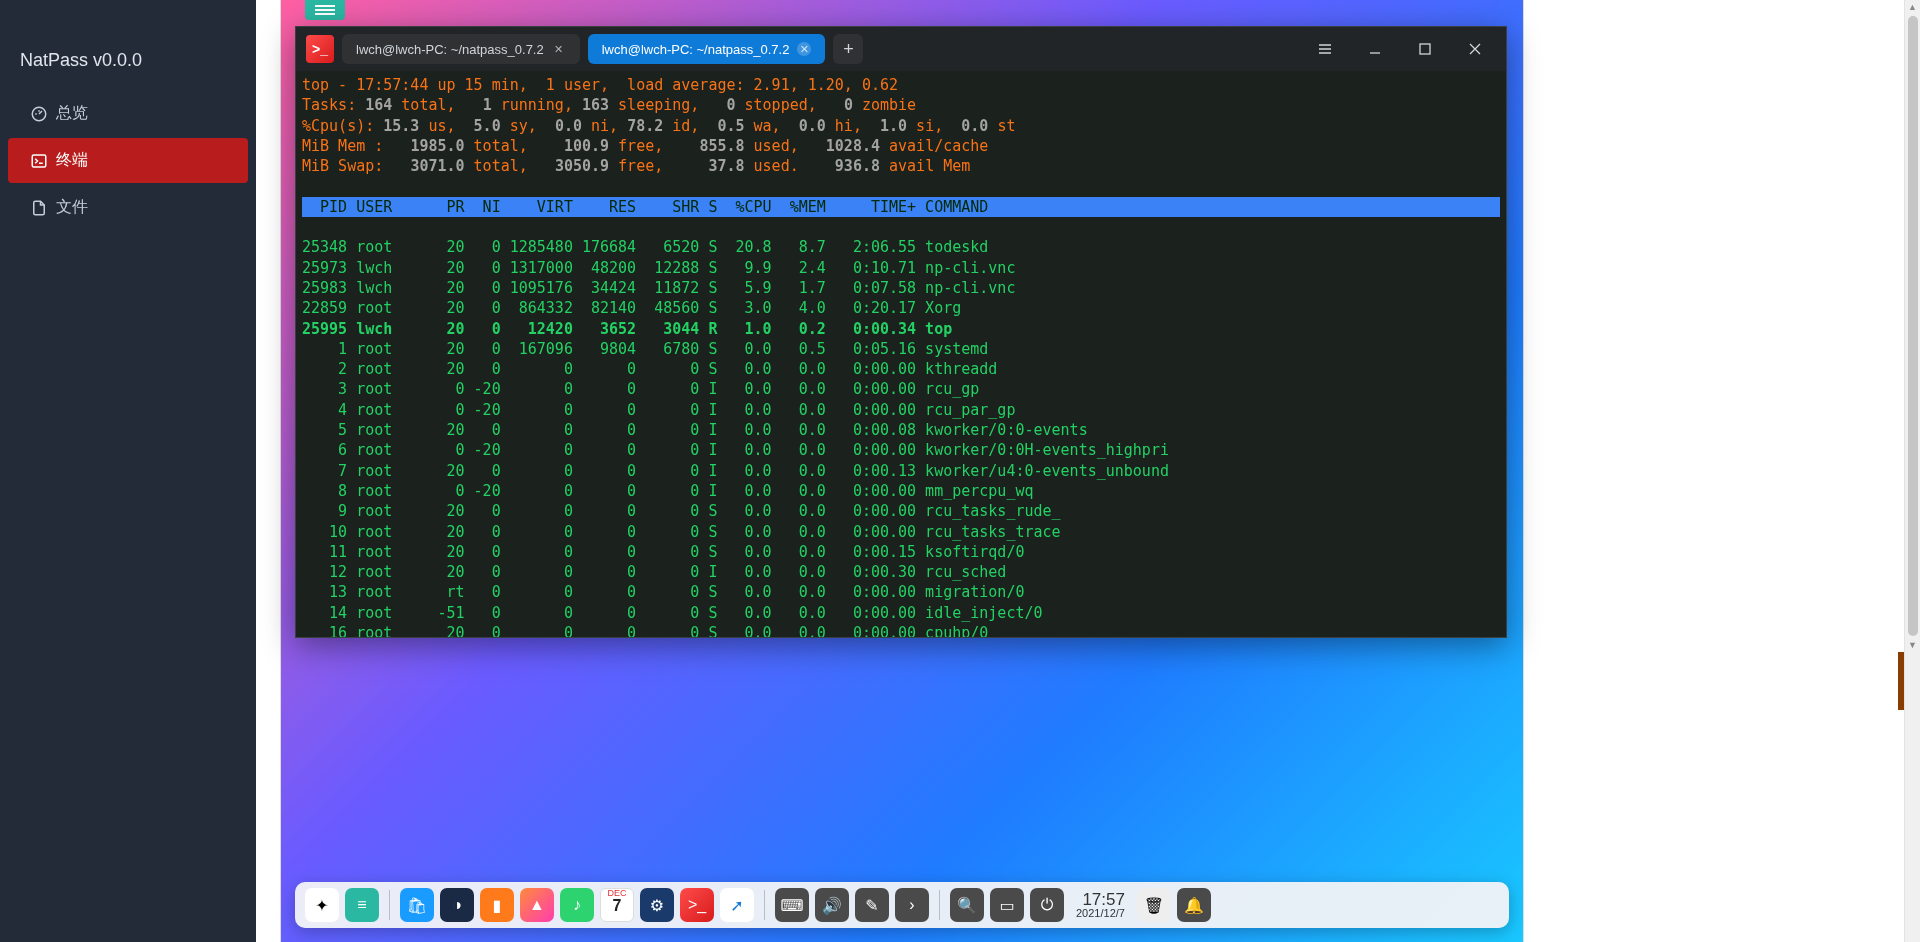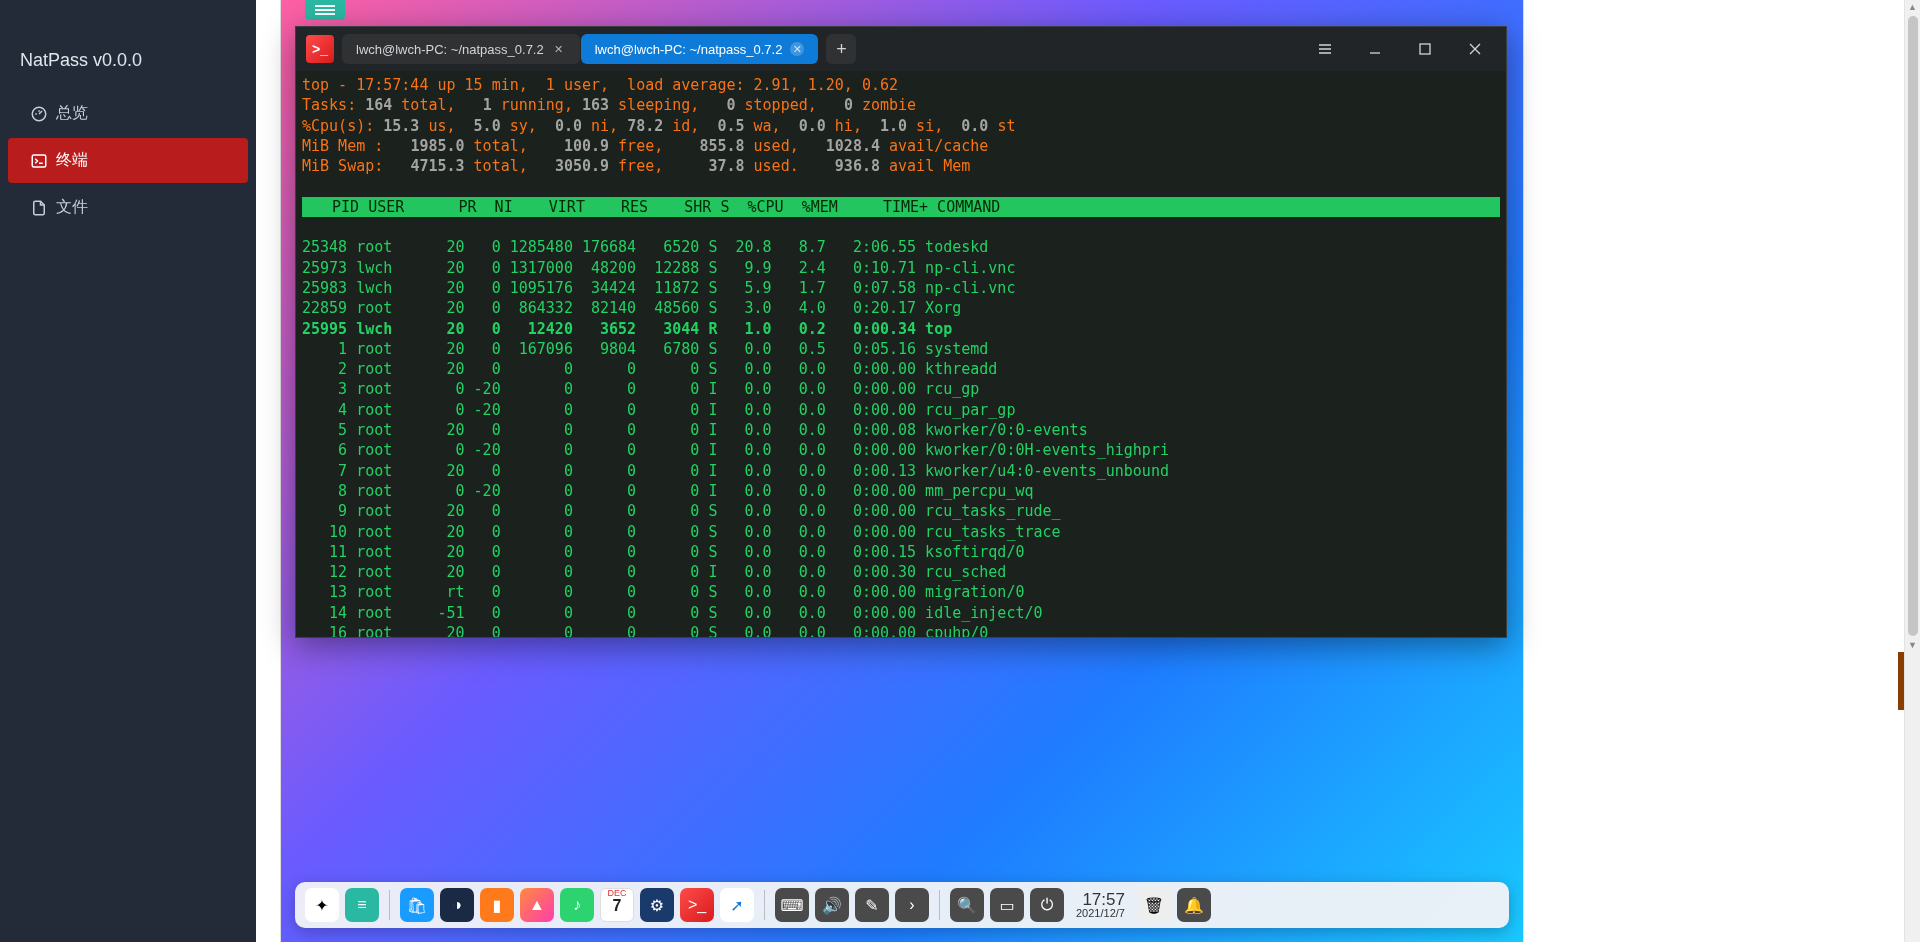--- a/index.html
+++ b/index.html
@@ -33,21 +33,21 @@
 .tab.active .tab-close{background:rgba(255,255,255,.25);}
 .newtab { width: 30px; height: 30px; border-radius: 6px; background: rgba(255,255,255,.06); color: #cfd5da; display:flex;align-items:center;justify-content:center;font-size:18px;cursor:pointer;}
 .titlebar-spacer { flex: 1; }
 .win-btn { width: 42px; height: 30px; display:flex;align-items:center;justify-content:center;color:#cfd5da;cursor:pointer;}
 .win-btn svg{width:14px;height:14px;}
 
 
 .term-body { flex: 1; padding: 4px 6px; font-family: "Consolas","Menlo",monospace; font-size: 15px; line-height: 20.3px; color: #23d164; background: #1b211c; overflow: hidden; white-space: pre; }
 .term-body .hdr { color: #f97316; }
 .term-body .num { color: #a3a3a3; font-weight: bold; }
-.term-body .headrow { background: #22c55e; color: #032905; display:block;text-align:center; }
+.term-body .headrow { background: #3b82f6; color: #032905; display:block; }
 .term-body .bold { font-weight: bold; }
 
 
 .dock { position: absolute; bottom: 14px; left: 14px; right: 14px; height: 46px; background: rgba(240,243,247,.96); border-radius: 10px; display: flex; align-items: center; padding: 0 10px; gap: 6px; box-shadow: 0 4px 16px rgba(0,0,0,.25); }
 .dock-icon { width: 34px; height: 34px; border-radius: 7px; display:flex;align-items:center;justify-content:center;font-size:16px;cursor:pointer;flex-shrink:0;}
 .dock-sep { width: 1px; height: 30px; background: rgba(0,0,0,.2); margin: 0 4px; flex-shrink:0;}
 .dock-time { display:flex;flex-direction:column;align-items:flex-end;line-height:1;font-size:11px;color:#333;padding:0 6px;}
 .dock-time .t{font-size:17px;font-weight:500;}
 .dock-cal { width:34px;height:34px;background:#fff;border-radius:6px;border:1px solid #ddd;display:flex;flex-direction:column;align-items:center;line-height:1;font-size:9px;color:#d33;cursor:pointer;}
 .dock-cal .d{font-size:16px;color:#222;font-weight:bold;}
@@ -97,21 +97,21 @@
 </div>
 
 <div class="main">
   <div class="desktop-wrap">
     <div class="desktop-inner">
       <div class="desktop-tile"></div>
 
       <div class="term-window">
         <div class="term-titlebar">
           <div class="app-icon">&gt;_</div>
-          <div id="term-tabs" style="display:flex;gap:1px;">
+          <div id="term-tabs" style="display:flex;gap:8px;">
               <div class="tab inactive">
                 <span>lwch@lwch-PC: ~/natpass_0.7.2</span>
                 <span class="tab-close">✕</span>
               </div>
               <div class="tab active">
                 <span>lwch@lwch-PC: ~/natpass_0.7.2</span>
                 <span class="tab-close">✕</span>
               </div>
             </div>
           <div class="newtab">+</div>
@@ -134,21 +134,21 @@
           <div class="win-btn">
               <svg viewBox="0 0 14 14">
                 <path d="M2 2l10 10M12 2L2 12" stroke="currentColor" stroke-width="1.3"></path>
               </svg>
             </div>
         </div>
         <div class="term-body" id="term-body"><span class="hdr">top - 17:57:44 up 15 min,  1 user,  load average: 2.91, 1.20, 0.62</span>
 <span class="hdr">Tasks: </span><span class="num">164</span><span class="hdr"> total,   </span><span class="num">1</span><span class="hdr"> running, </span><span class="num">163</span><span class="hdr"> sleeping,   </span><span class="num">0</span><span class="hdr"> stopped,   </span><span class="num">0</span><span class="hdr"> zombie</span>
 <span class="hdr">%Cpu(s): </span><span class="num">15.3</span><span class="hdr"> us,  </span><span class="num">5.0</span><span class="hdr"> sy,  </span><span class="num">0.0</span><span class="hdr"> ni, </span><span class="num">78.2</span><span class="hdr"> id,  </span><span class="num">0.5</span><span class="hdr"> wa,  </span><span class="num">0.0</span><span class="hdr"> hi,  </span><span class="num">1.0</span><span class="hdr"> si,  </span><span class="num">0.0</span><span class="hdr"> st</span>
 <span class="hdr">MiB Mem :   </span><span class="num">1985.0</span><span class="hdr"> total,    </span><span class="num">100.9</span><span class="hdr"> free,    </span><span class="num">855.8</span><span class="hdr"> used,   </span><span class="num">1028.4</span><span class="hdr"> avail/cache</span>
-<span class="hdr">MiB Swap:   </span><span class="num">4715.3</span><span class="hdr"> total,   </span><span class="num">3050.9</span><span class="hdr"> free,     </span><span class="num">37.8</span><span class="hdr"> used.    </span><span class="num">936.8</span><span class="hdr"> avail Mem</span>
+<span class="hdr">MiB Swap:   </span><span class="num">3071.0</span><span class="hdr"> total,   </span><span class="num">3050.9</span><span class="hdr"> free,     </span><span class="num">37.8</span><span class="hdr"> used.    </span><span class="num">936.8</span><span class="hdr"> avail Mem</span>
 
 <span class="headrow">  PID USER      PR  NI    VIRT    RES    SHR S  %CPU  %MEM     TIME+ COMMAND                                                      </span>
 25348 root      20   0 1285480 176684   6520 S  20.8   8.7   2:06.55 todeskd
 25973 lwch      20   0 1317000  48200  12288 S   9.9   2.4   0:10.71 np-cli.vnc
 25983 lwch      20   0 1095176  34424  11872 S   5.9   1.7   0:07.58 np-cli.vnc
 22859 root      20   0  864332  82140  48560 S   3.0   4.0   0:20.17 Xorg
 <span class="bold">25995 lwch      20   0   12420   3652   3044 R   1.0   0.2   0:00.34 top</span>
     1 root      20   0  167096   9804   6780 S   0.0   0.5   0:05.16 systemd
     2 root      20   0       0      0      0 S   0.0   0.0   0:00.00 kthreadd
     3 root       0 -20       0      0      0 I   0.0   0.0   0:00.00 rcu_gp

